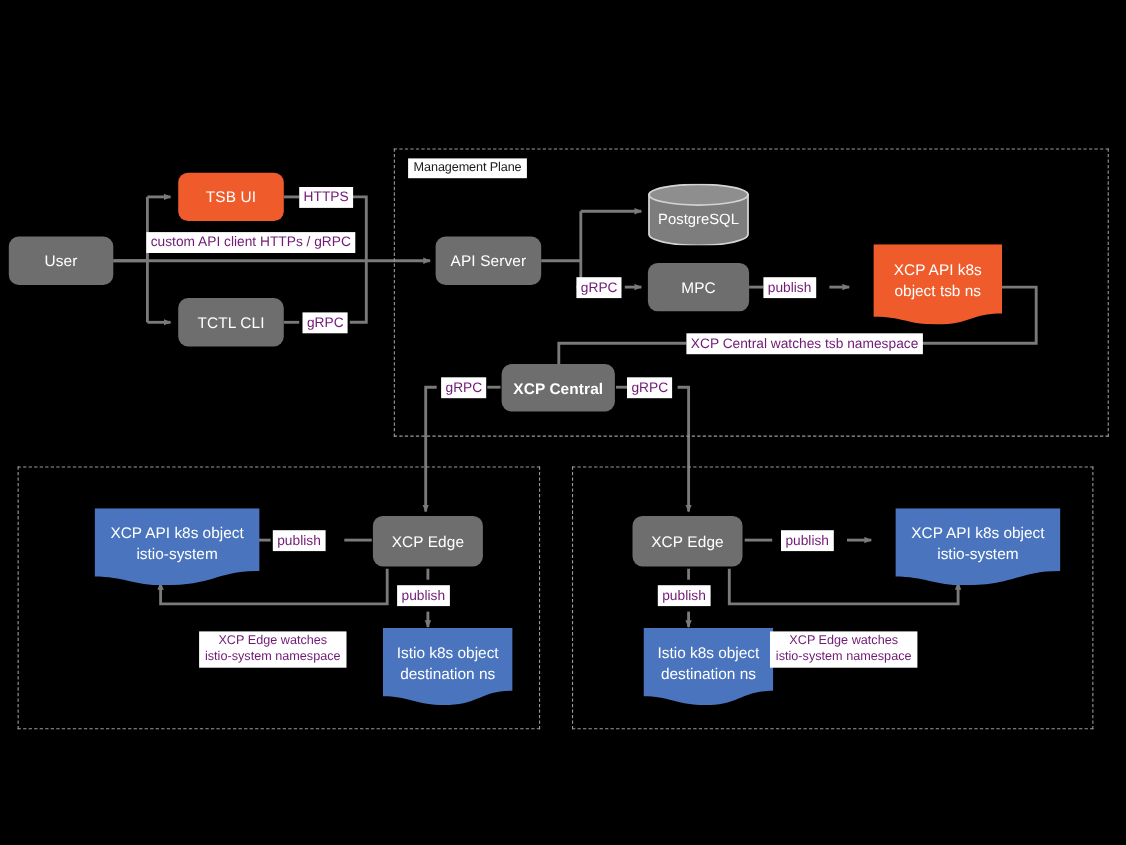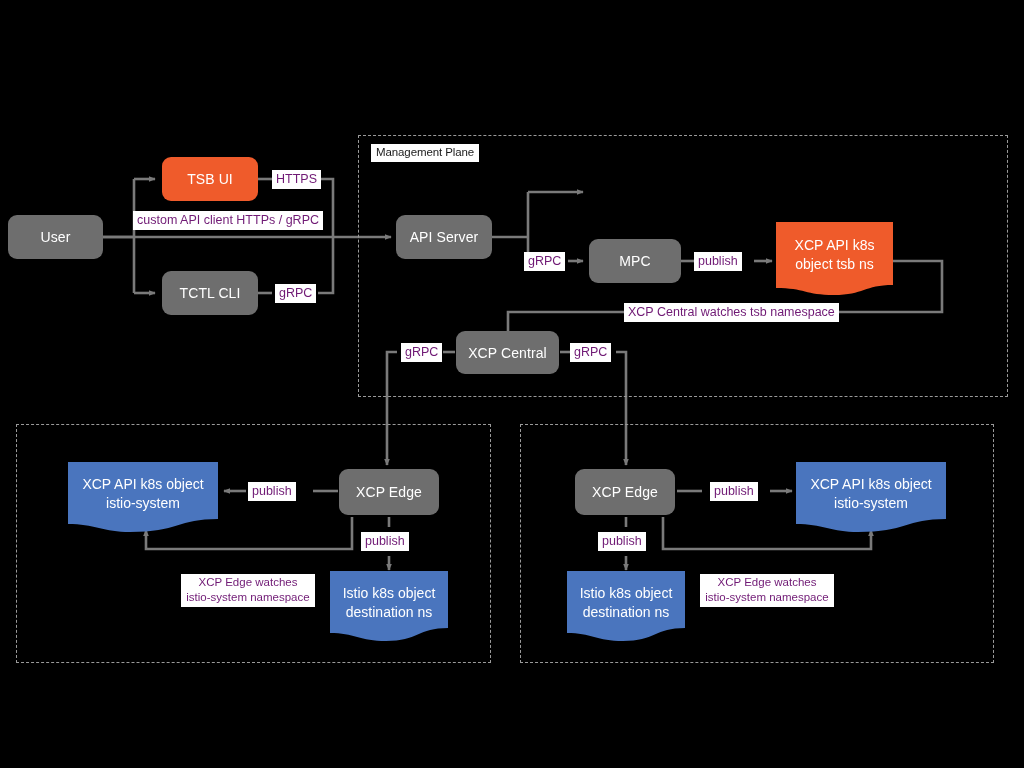--- a/index.html
+++ b/index.html
@@ -55,20 +55,21 @@
   .node.rounded {
     border-radius: 9px;
   }
   .node.grey { background: #6e6e6e; }
   .node.orange { background: #ef5b2b; }
 
   
   .doc-shape {
     position: absolute;
     box-sizing: border-box;
+    margin-left: 18px;
   }
   .doc-shape svg {
     position: absolute;
     left: 0; top: 0;
     width: 100%;
     height: 100%;
   }
   .doc-shape .doc-text {
     position: absolute;
     left: 0;
@@ -185,34 +186,41 @@
   </div>
 
   <div class="node rounded grey" style="left:162px; top:271px; width:96px; height:44px;">
     <span>TCTL CLI</span>
   </div>
 
   <div class="node rounded grey" style="left:396px; top:215px; width:96px; height:44px;">
     <span>API Server</span>
   </div>
 
+  <div class="cyl" style="left:589px; top:167px; width:92px; height:56px;">
+    <svg viewBox="0 0 92 56" preserveAspectRatio="none">
+      <path d="M1,10 L1,46 A45,10 0 0 0 91,46 L91,10 Z" fill="#7d7d7d" stroke="#d4d4d4" stroke-width="1.6"></path>
+      <ellipse cx="46" cy="10" rx="45" ry="9.4" fill="#8e8e8e" stroke="#d4d4d4" stroke-width="1.6"></ellipse>
+    </svg>
+    <div class="cyl-text" style="top:24px;">PostgreSQL</div>
+  </div>
 
   <div class="node rounded grey" style="left:589px; top:239px; width:92px; height:44px;">
     <span>MPC</span>
   </div>
 
   <div class="doc-shape" style="left:776px; top:222px; width:117px; height:73px;">
     <svg viewBox="0 0 117 73" preserveAspectRatio="none">
       <path d="M0,0 L117,0 L117,63 C88,63 88,73 58,73 C29,73 29,66 0,66 Z" fill="#ef5b2b"></path>
     </svg>
     <div class="doc-text" style="top:14px;">XCP API k8s</div>
     <div class="doc-text" style="top:33px;">object tsb ns</div>
   </div>
 
-  <div class="node rounded grey" style="left:456px; top:331px; width:103px; height:43px;">
+  <div class="node rounded grey" style="left:456px; top:331px; width:103px; height:43px;font-weight:bold;">
     <span>XCP Central</span>
   </div>
 
   <div class="node rounded grey" style="left:339px; top:469px; width:100px; height:46px;">
     <span>XCP Edge</span>
   </div>
 
   <div class="doc-shape" style="left:68px; top:462px; width:150px; height:70px;">
     <svg viewBox="0 0 150 70" preserveAspectRatio="none">
       <path d="M0,0 L150,0 L150,57 C110,57 110,70 62,70 C36,70 26,62 0,62 Z" fill="#4a75be"></path>

